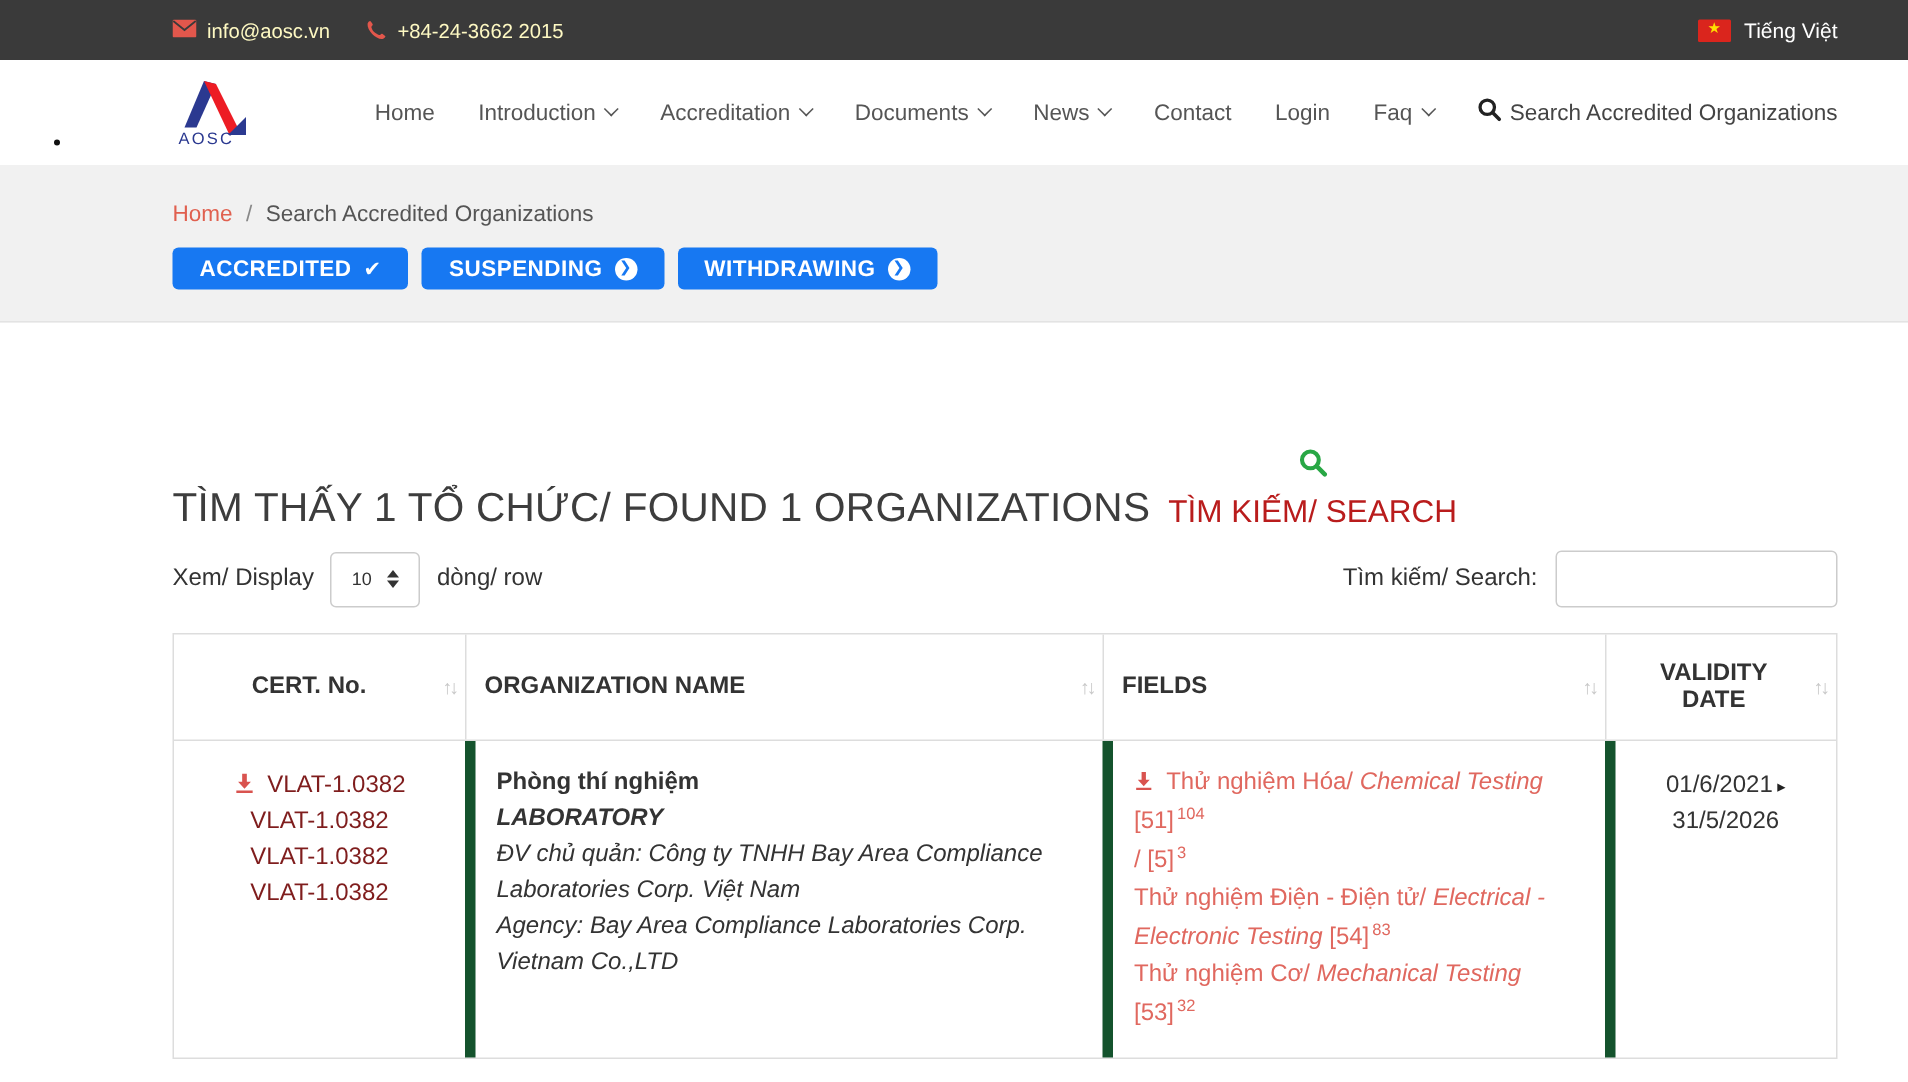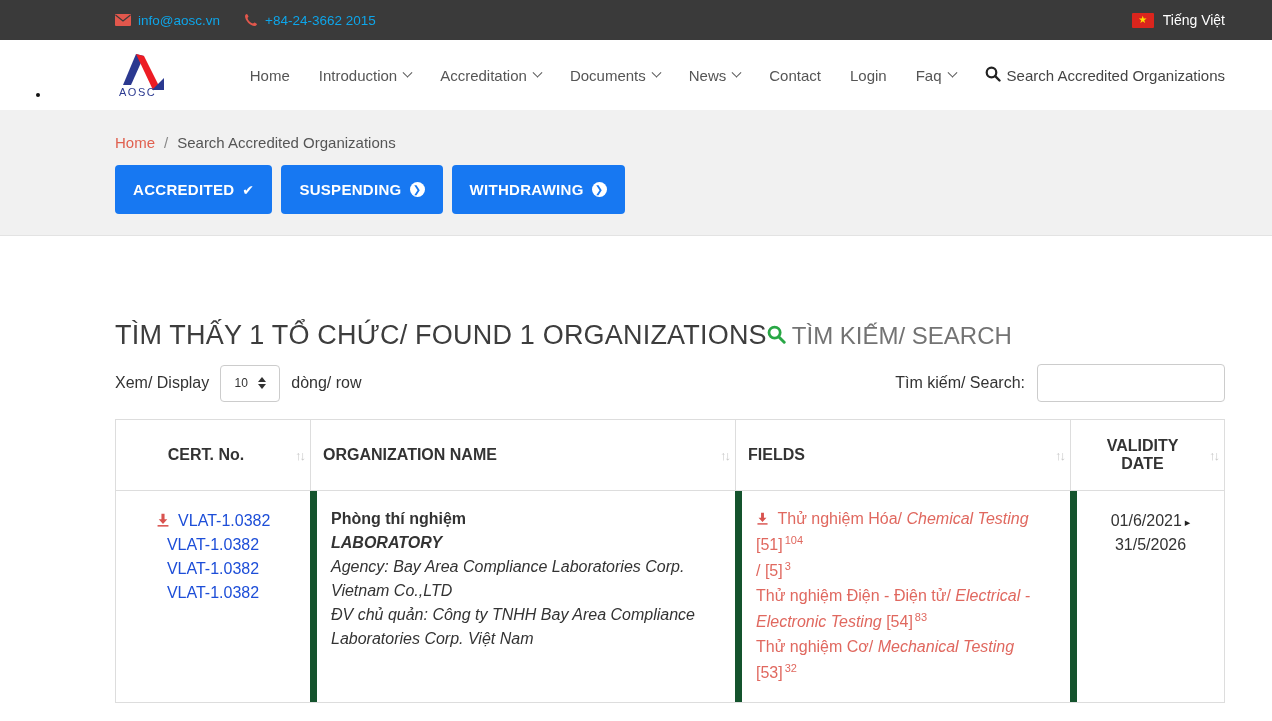--- a/index.html
+++ b/index.html
@@ -3,21 +3,21 @@
 <meta charset="utf-8">
 <style>
   * { margin:0; padding:0; box-sizing:border-box; }
   html,body { background:#fff; font-family:"Liberation Sans","DejaVu Sans",sans-serif; }
   body { width:1272px; height:721px; position:relative; overflow:hidden; color:#333; }
   .container { width:1110px; margin-left:115px; }
 
   
   .topbar { background:#3a3a3a; height:40px; display:flex; align-items:center; }
   .topbar .container { display:flex; align-items:center; }
-  .contact-item { display:flex; align-items:center; gap:7px; color:#0ea5e9; font-size:13.5px; margin-right:24px; }
+  .contact-item { display:flex; gap:7px; color:#fef9c3; font-size:13.5px; margin-right:24px; }
   .contact-item svg { display:block; }
   .lang { margin-left:auto; display:flex; align-items:center; gap:9px; color:#ffffff; font-size:14px; cursor:pointer; }
   .flag { width:22px; height:15px; background:#da251d; display:flex; align-items:center; justify-content:center; border-radius:1px; }
   .flag span { color:#ffde00; font-size:10px; line-height:1; }
 
   
   .navbar { background:#fff; height:70px; display:flex; align-items:center; }
   .navbar .container { display:flex; align-items:center; }
   .logo { display:block; cursor:pointer; }
   .menu { margin-left:auto; display:flex; align-items:center; gap:29px; }
@@ -26,31 +26,31 @@
   .nav-search { display:flex; align-items:center; gap:6px; color:#444; font-size:15px; cursor:pointer; text-decoration:none; }
   .stray-dot { position:absolute; left:36px; top:93px; width:4px; height:4px; background:#111; border-radius:50%; }
 
   
   .hero { background:#f1f1f1; border-bottom:1px solid #e3e3e3; padding:24px 0 21px 0; }
   .breadcrumb { font-size:15px; color:#555; display:flex; gap:9px; align-items:center; }
   .breadcrumb .home { color:#e0604f; cursor:pointer; text-decoration:none; }
   .breadcrumb .sep { color:#888; }
   .btn-row { margin-top:14px; display:flex; gap:9px; }
   .btn-blue { background:#1778f2; color:#fff; border:none; border-radius:4px; font-size:15px; font-weight:600;
-              letter-spacing:.3px; padding:0 18px; height:49px; display:flex; align-items:center; gap:8px; cursor:pointer;
+              letter-spacing:.3px; padding:0 18px; height:28px; display:flex; align-items:center; gap:8px; cursor:pointer;
               font-family:inherit; }
   .icon-circle { background:#fff; color:#1778f2; width:15px; height:15px; border-radius:50%; display:inline-flex;
                  align-items:center; justify-content:center; font-size:10px; font-weight:bold; line-height:1; }
   .icon-check { font-size:14px; line-height:1; }
 
   
   .main { padding-top:84px; }
-  .title-row { display:flex; align-items:center; gap:0; }
+  .title-row { display:flex; align-items:flex-end; gap:12px; }
   .page-title { font-size:27px; font-weight:400; color:#3d3d3d; letter-spacing:.2px; }
-  .search-link { display:flex; align-items:center; gap:6px; color:#737373; font-size:24px; font-weight:500; cursor:pointer; text-decoration:none; }
+  .search-link { display:flex; align-items:center; gap:6px; color:#b91c1c; font-size:21px; font-weight:500; cursor:pointer; text-decoration:none;flex-direction:column; }
 
   .controls { margin-top:13px; display:flex; align-items:center; font-size:16px; color:#333; }
   .select-box { margin:0 11px; width:60px; height:37px; border:1px solid #ccc; border-radius:4px; background:#fff;
                 display:flex; align-items:center; justify-content:center; gap:10px; cursor:pointer; }
   .select-box .val { font-size:12px; color:#333; }
   .tris { display:flex; flex-direction:column; gap:2px; }
   .tri-up { width:0; height:0; border-left:4px solid transparent; border-right:4px solid transparent; border-bottom:5px solid #333; }
   .tri-down { width:0; height:0; border-left:4px solid transparent; border-right:4px solid transparent; border-top:5px solid #333; }
   .search-ctl { margin-left:auto; display:flex; align-items:center; gap:12px; }
   .search-ctl input { width:188px; height:38px; border:1px solid #ccc; border-radius:4px; font-size:15px; padding:0 10px;
@@ -61,21 +61,21 @@
   .tgrid { display:grid; grid-template-columns:194px 425px 335px 154px; }
   .th { position:relative; font-weight:bold; font-size:16px; color:#333; padding:12px 26px 12px 12px; min-height:70px;
         display:flex; align-items:center; border-left:1px solid #ddd; cursor:pointer; }
   .th:first-child { border-left:none; }
   .th-center { justify-content:center; text-align:center; }
   .sort { position:absolute; right:6px; top:50%; transform:translateY(-50%); color:#c8c8c8; font-size:13px; letter-spacing:-2px; }
   .thead { border-bottom:1px solid #ddd; }
   .td { font-size:16px; padding:16px 14px; border-left:7px solid #14532d; line-height:1.5; }
   .td:first-child { border-left:none; }
   .td-cert { text-align:center; padding-top:18px; }
-  .cert-link { color:#1d4ed8; cursor:pointer; display:block; text-decoration:none; }
+  .cert-link { color:#7f1d1d; cursor:pointer; display:block; text-decoration:none; }
   .cert-link .dl { margin-right:4px; position:relative; top:1px; }
   .td-org .vi-name { font-weight:bold; }
   .td-org .en-name { font-weight:bold; font-style:italic; }
   .td-org .org-line { font-style:italic; }
   .td-fields { padding:16px 18px 16px 14px; line-height:1.55; }
   .field-line { color:#e0685f; cursor:pointer; }
   .field-line em { font-style:italic; }
   .field-line sup { font-size:11px; margin-left:2px; }
   .field-line .dl { margin-right:4px; position:relative; top:1px; }
   .td-validity { text-align:center; padding-top:18px; color:#333; }
@@ -295,22 +295,22 @@
 
           <a class="cert-link">
             
             <span>VLAT-1.0382</span>
           </a>
         </div>
 
       <div class="td td-org">
         <div class="vi-name">Phòng thí nghiệm</div>
         <div class="en-name">LABORATORY</div>
+        <div class="org-line">ĐV chủ quản: Công ty TNHH Bay Area Compliance Laboratories Corp. Việt Nam</div>
         <div class="org-line">Agency: Bay Area Compliance Laboratories Corp. Vietnam Co.,LTD</div>
-        <div class="org-line">ĐV chủ quản: Công ty TNHH Bay Area Compliance Laboratories Corp. Việt Nam</div>
       </div>
 
       <div class="td td-fields">
 
           <div class="field-line">
             <span class="dl">
               <svg width="13" height="13" viewBox="0 0 18 18">
                 <path d="M7 1 h4 v7 h3.5 L9 14 L3.5 8 H7 Z" fill="#d9534f"></path>
                 <path d="M2 15.5 h14 v2 H2 Z" fill="#d9534f"></path>
               </svg>

